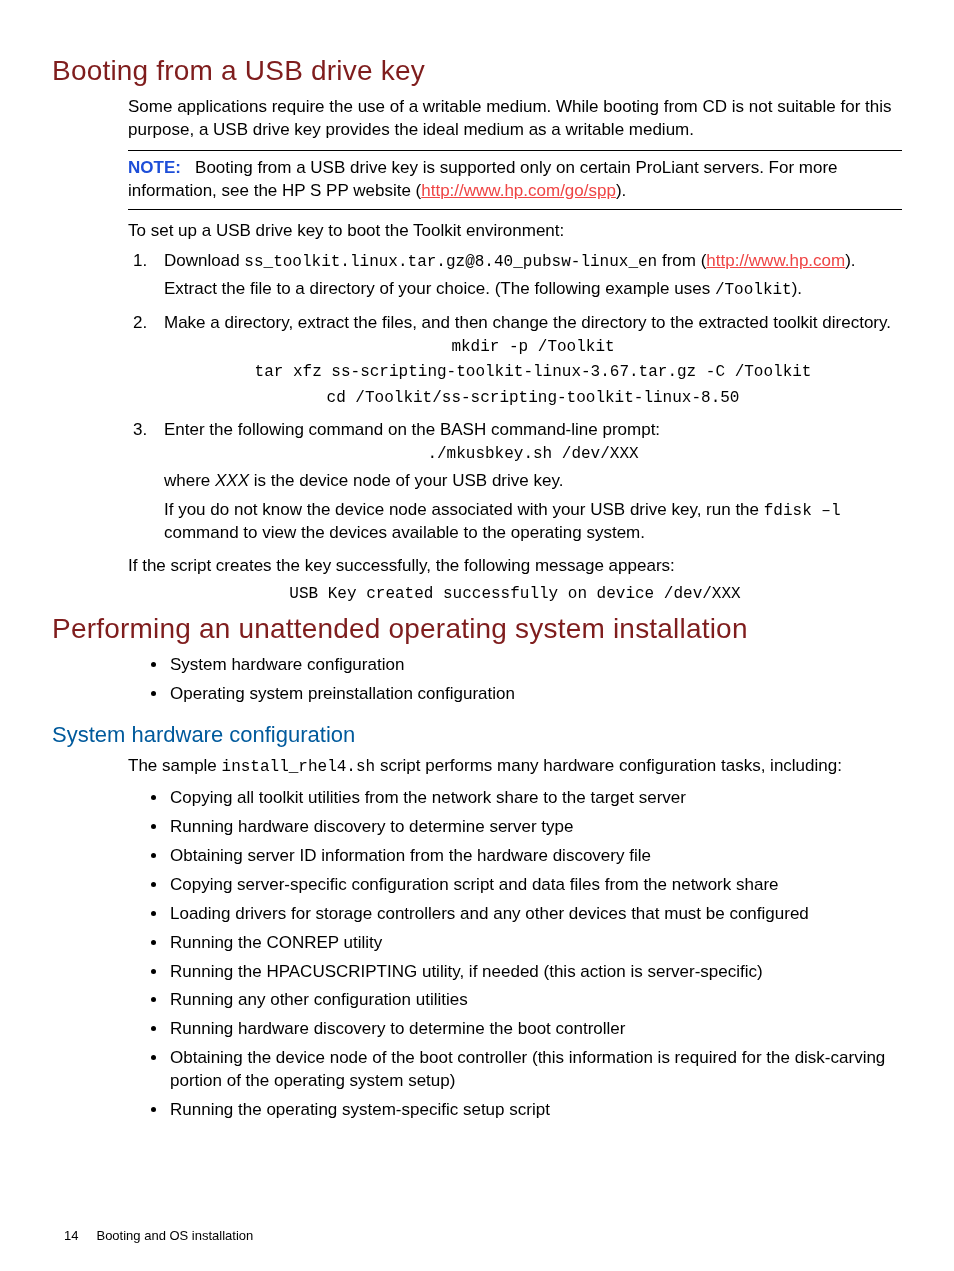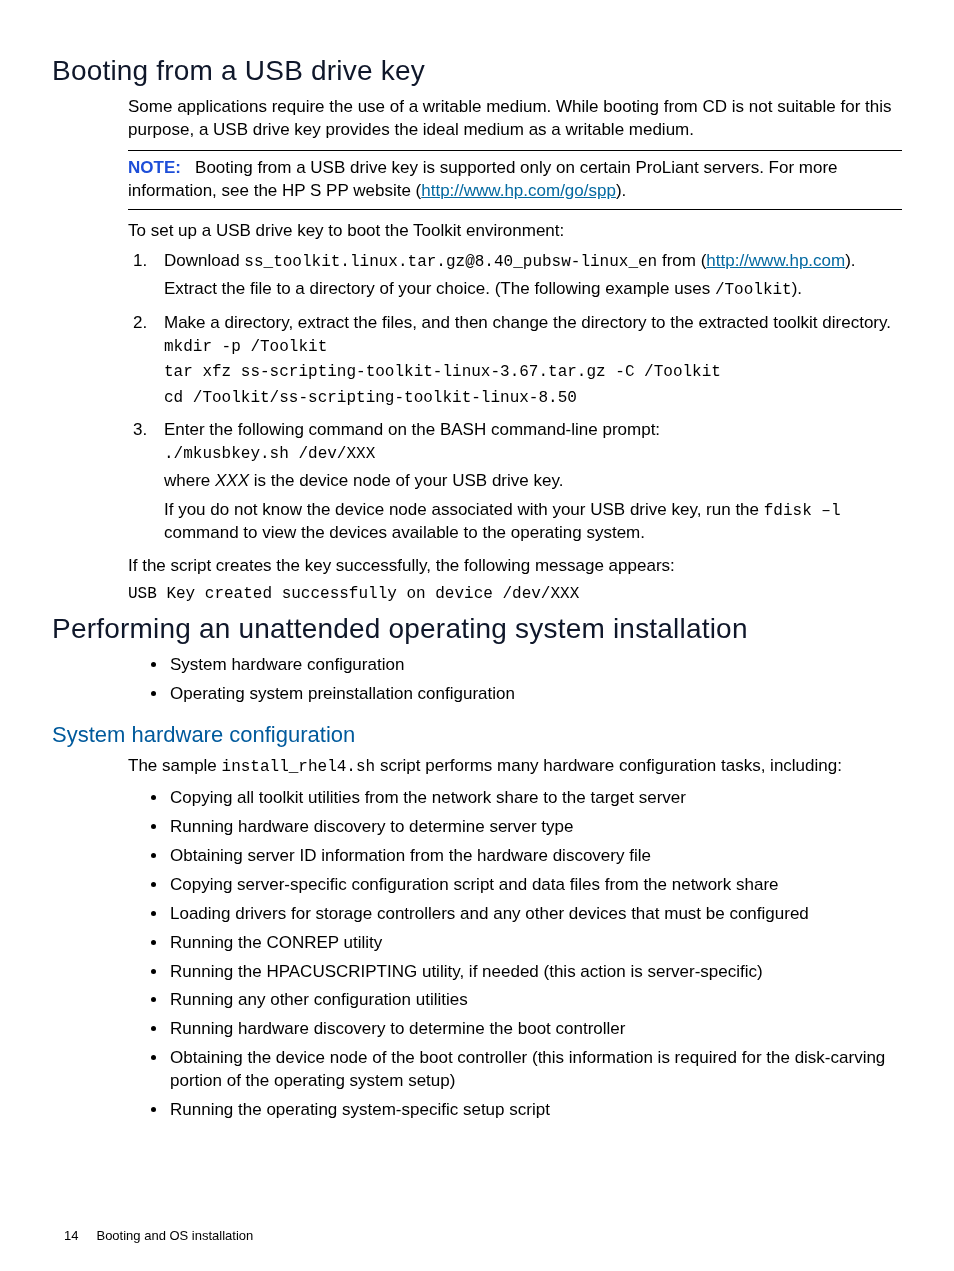--- a/index.html
+++ b/index.html
@@ -11,21 +11,21 @@
     margin: 0;
     padding: 52px 52px 30px 52px;
     width: 954px;
     box-sizing: border-box;
     background: #fff;
   }
   h1 {
     font-family: Futura, "Trebuchet MS", "Century Gothic", Arial, sans-serif;
     font-weight: 300;
     font-size: 28px;
-    color: #0f172a;
+    color: #7f1d1d;
     margin: 0 0 6px 0;
     letter-spacing: 0.2px;
   }
   h2.sub {
     font-family: Futura, "Trebuchet MS", "Century Gothic", Arial, sans-serif;
     font-weight: 300;
     font-size: 22px;
     color: #005a9c;
     margin: 14px 0 6px 0;
   }
@@ -33,28 +33,29 @@
     margin-left: 76px;
   }
   p { margin: 4px 0 8px 0; }
   .note-box {
     border-top: 1px solid #000;
     border-bottom: 1px solid #000;
     padding: 6px 0;
     margin: 8px 0 10px 0;
   }
   .note-label { font-weight: bold; color: #1d4ed8; }
-  a.doc-link { color: #0369a1; text-decoration: underline; }
+  a.doc-link { color: #ef4444; text-decoration: underline; }
   code, .mono {
     font-family: "Courier New", Courier, monospace;
     font-size: 16px;
   }
   pre.mono {
     margin: 2px 0 4px 0;
     white-space: pre;
+    text-align: center;
   }
   ol.steps {
     margin: 4px 0 8px 0;
     padding-left: 24px;
   }
   ol.steps > li {
     padding-left: 12px;
     margin-bottom: 10px;
   }
   ul.bullets {

